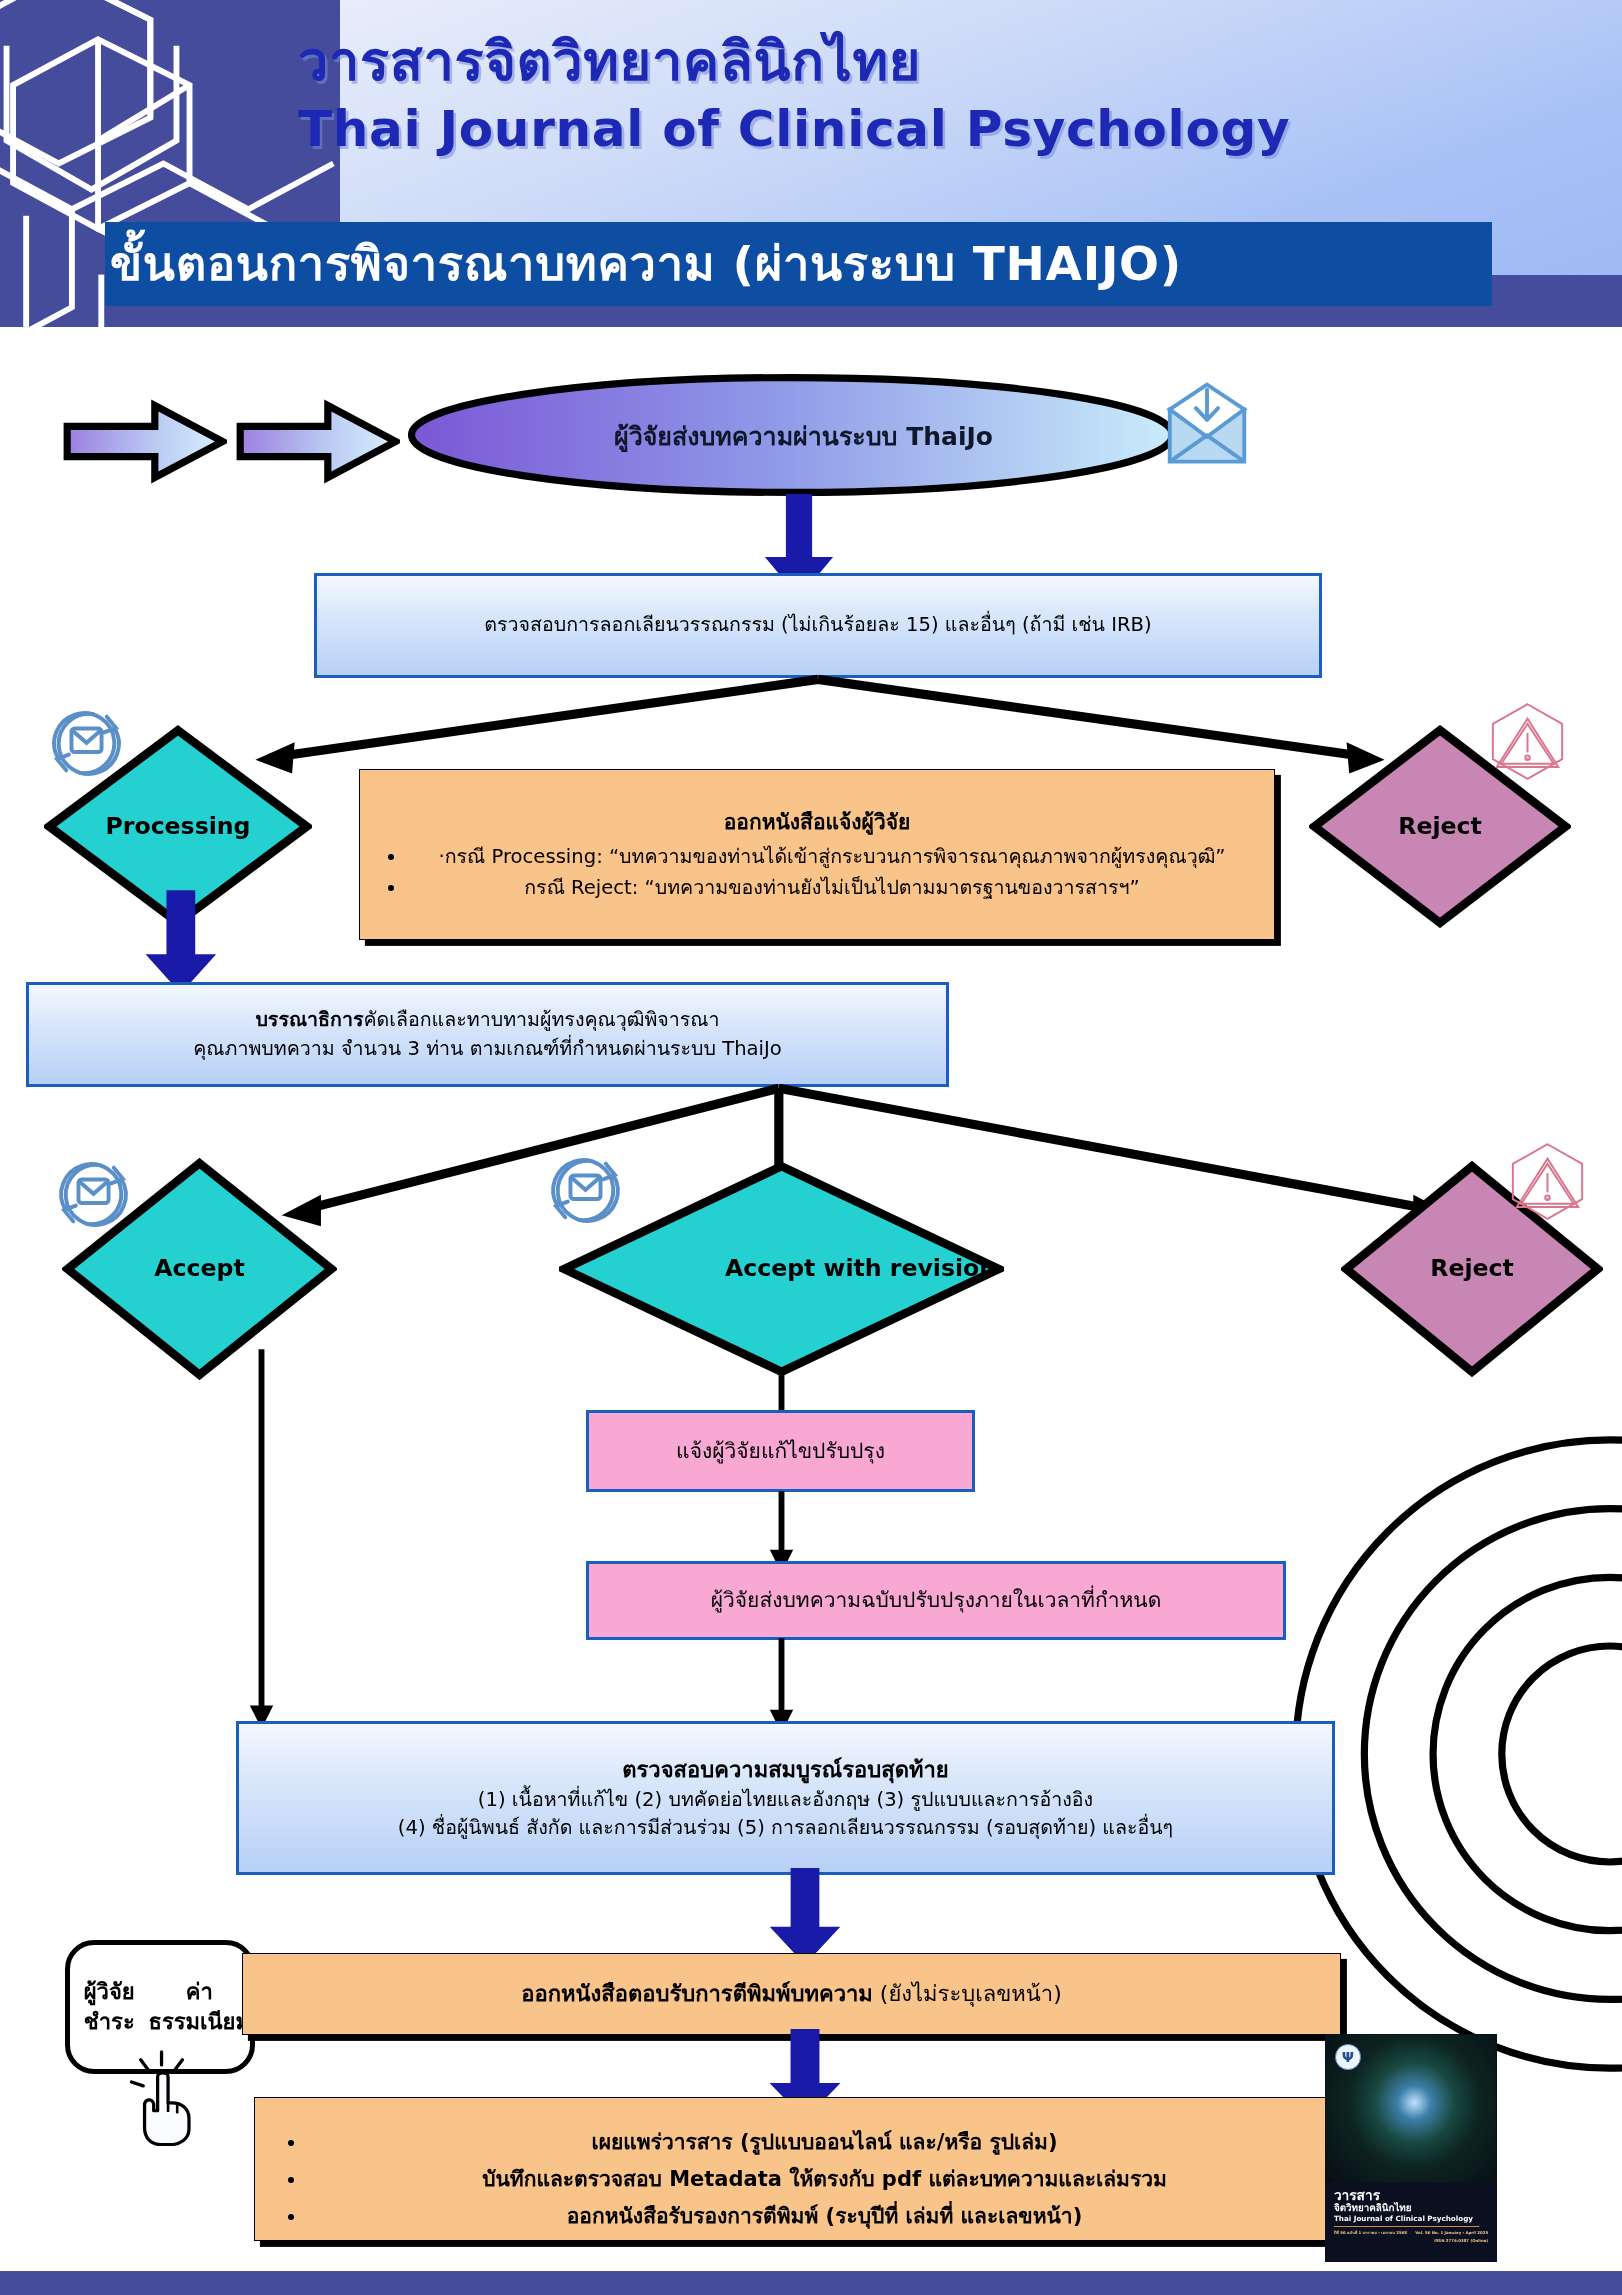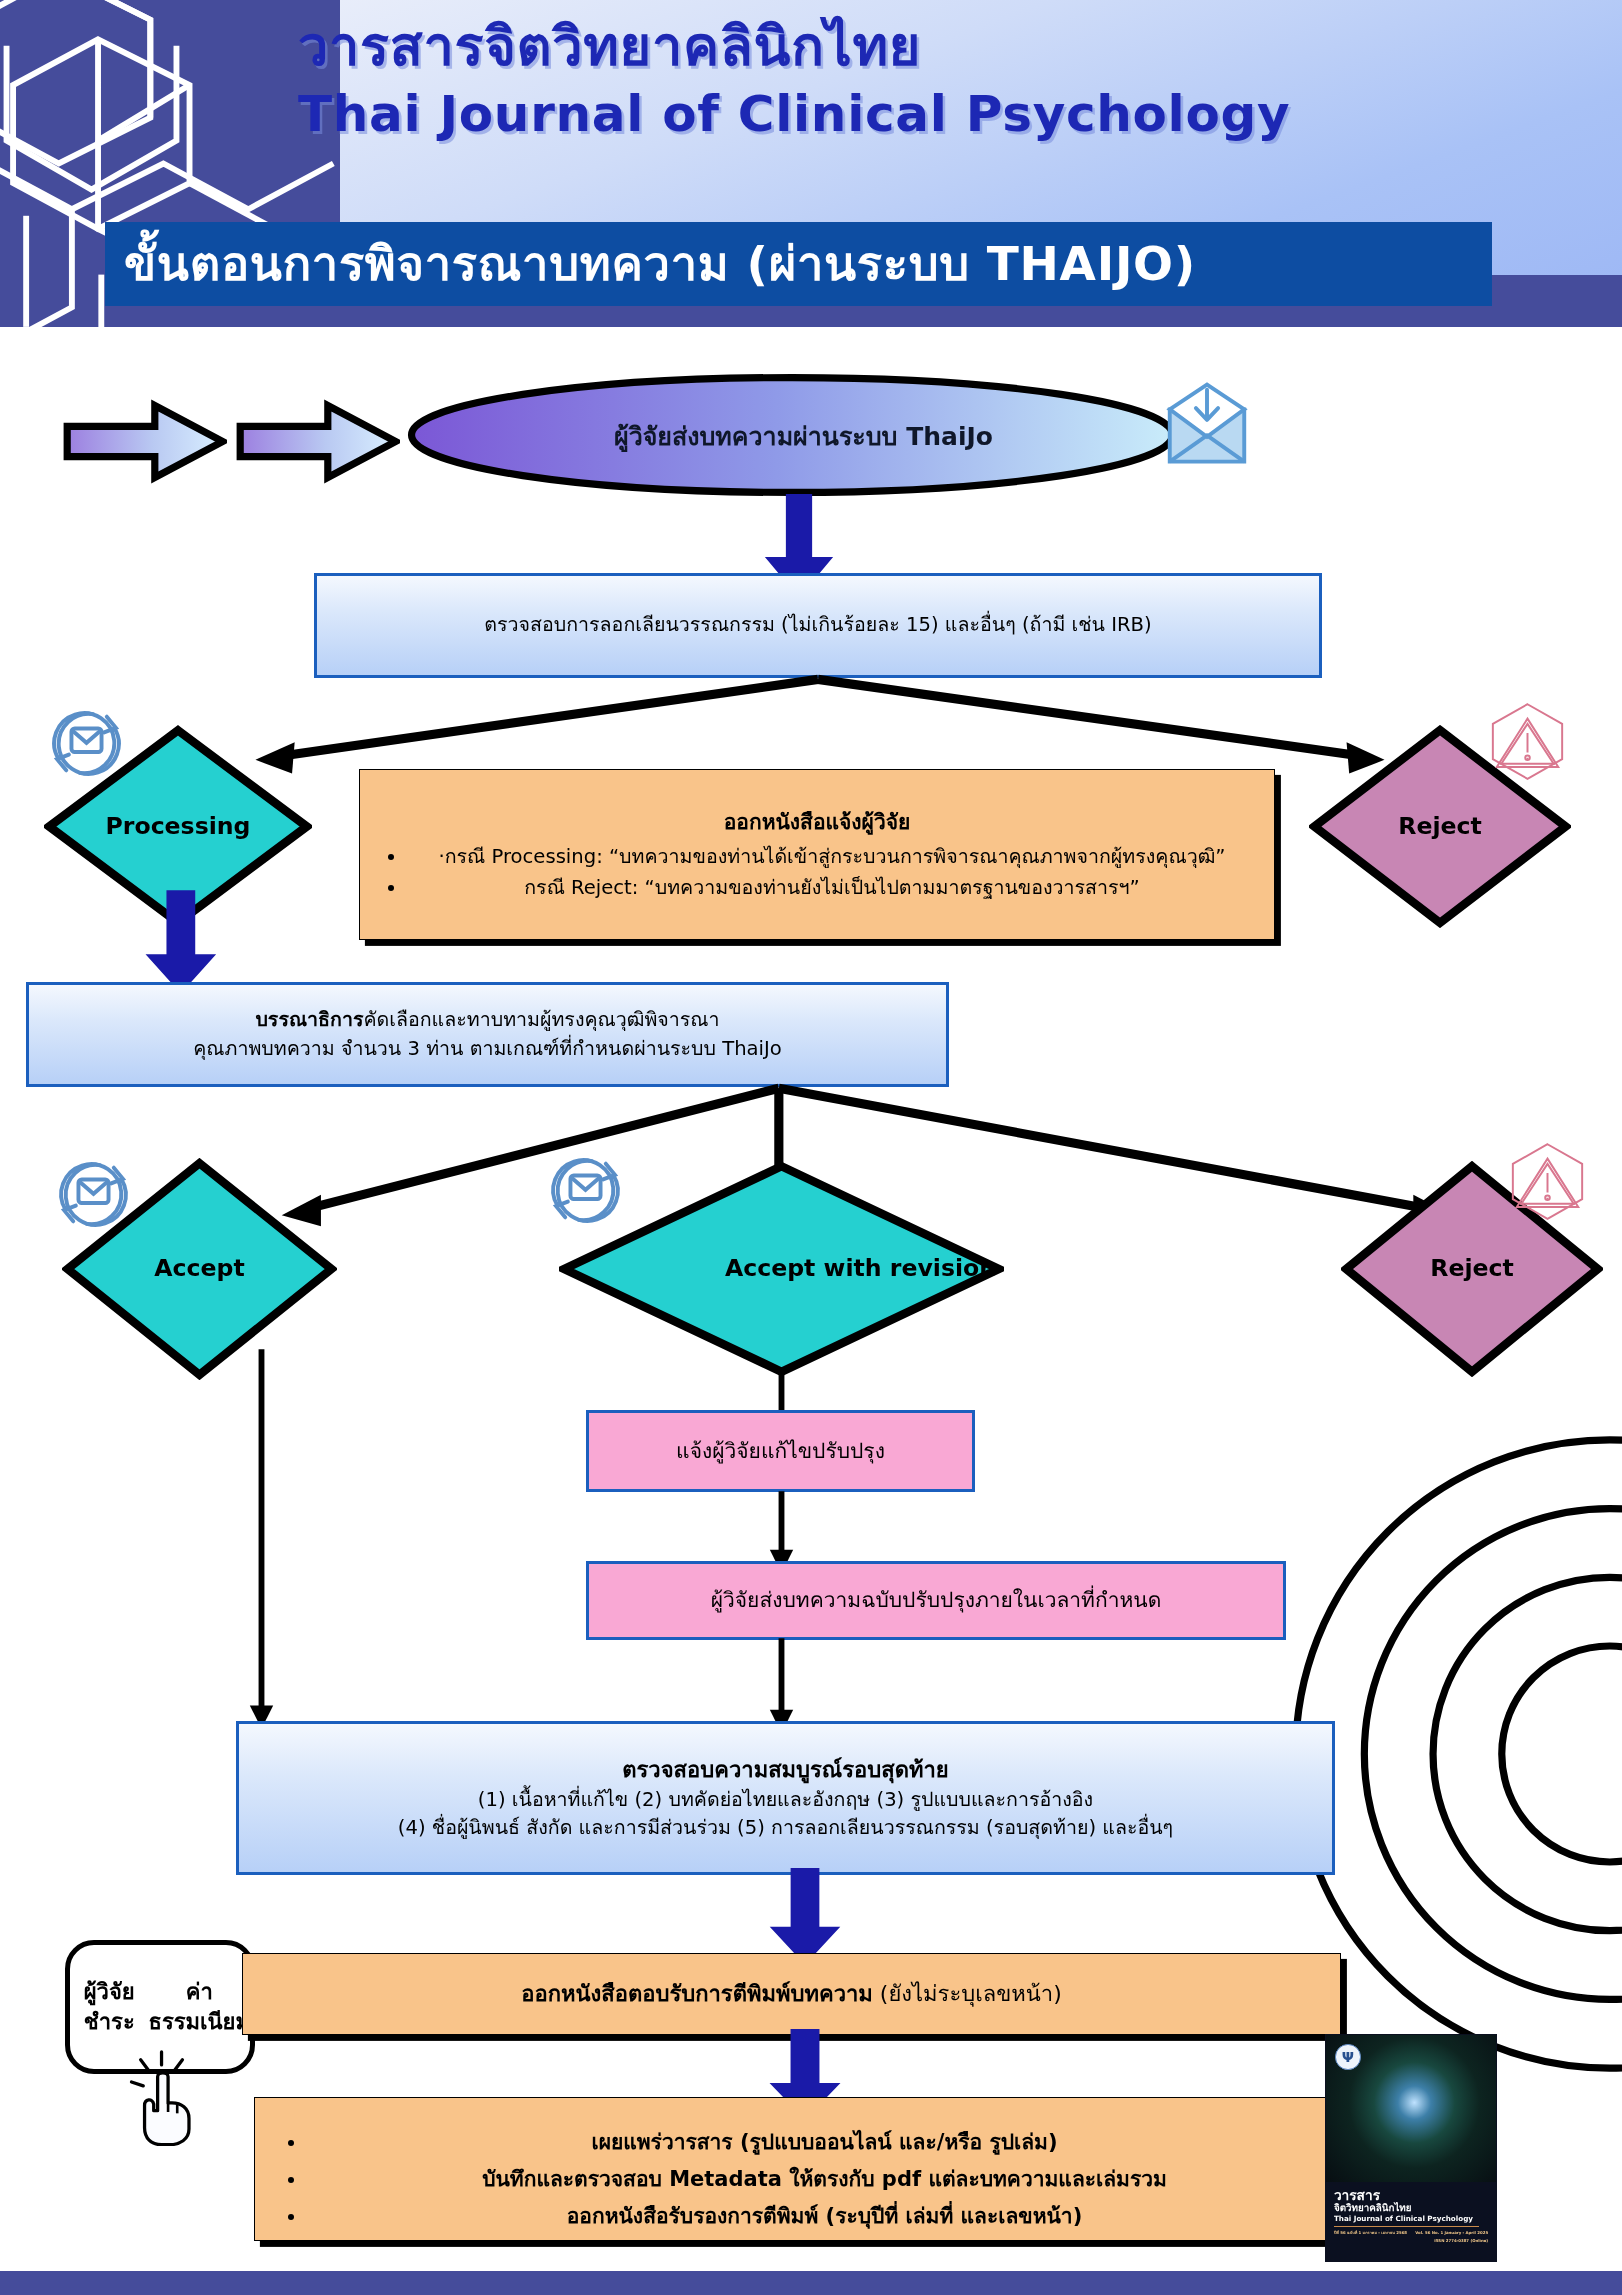--- a/index.html
+++ b/index.html
@@ -4,28 +4,28 @@
 <style>
   html,body{margin:0;padding:0;background:#fff;}
   body{width:1623px;height:2295px;position:relative;overflow:hidden;
        font-family:"DejaVu Sans","Liberation Sans",sans-serif;}
 
   
   #header{position:absolute;left:0;top:0;width:1623px;height:327px;background:#454c9b;overflow:hidden;}
   #header-gradient{position:absolute;left:340px;top:0;width:1283px;height:275px;
       background:linear-gradient(160deg,#e8edfa 0%,#cfdcf8 35%,#a9c2f6 75%,#9fb9f5 100%);}
   #hex-pattern{position:absolute;left:0;top:0;width:366px;height:327px;}
-  #header-titles{position:absolute;left:298px;top:19px;width:1243px;}
+  #header-titles{position:absolute;left:298px;top:34px;width:1243px;}
   .j-title-th{font-size:54px;font-weight:bold;color:#1d28b4;letter-spacing:0.7px;
       text-shadow:2.6px 2.6px 0 rgba(120,140,220,.55);line-height:1.05;}
   .j-title-en{font-size:50px;font-weight:bold;color:#1d28b4;letter-spacing:0.7px;
       text-shadow:2.6px 2.6px 0 rgba(120,140,220,.55);line-height:1.15;margin-top:10.5px;}
   #subtitle-bar{position:absolute;left:105px;top:222px;width:1387px;height:84px;background:#0d4da2;}
   #subtitle-bar span{display:block;color:#fff;font-size:47px;font-weight:bold;
-      line-height:84px;padding-left:19px;letter-spacing:0.7px;white-space:nowrap;border-radius:10px;}
+      line-height:84px;padding-left:5px;letter-spacing:0.7px;white-space:nowrap;border-radius:10px;}
 
   
   #footer-bar{position:absolute;left:0;top:2271px;width:1623px;height:25px;background:#454c9b;}
 
   
   #circles-decor{position:absolute;right:-170px;top:1407px;width:589px;height:694px;pointer-events:none;}
 
   
   .node{position:absolute;box-sizing:border-box;display:flex;align-items:center;justify-content:center;
         text-align:center;}

